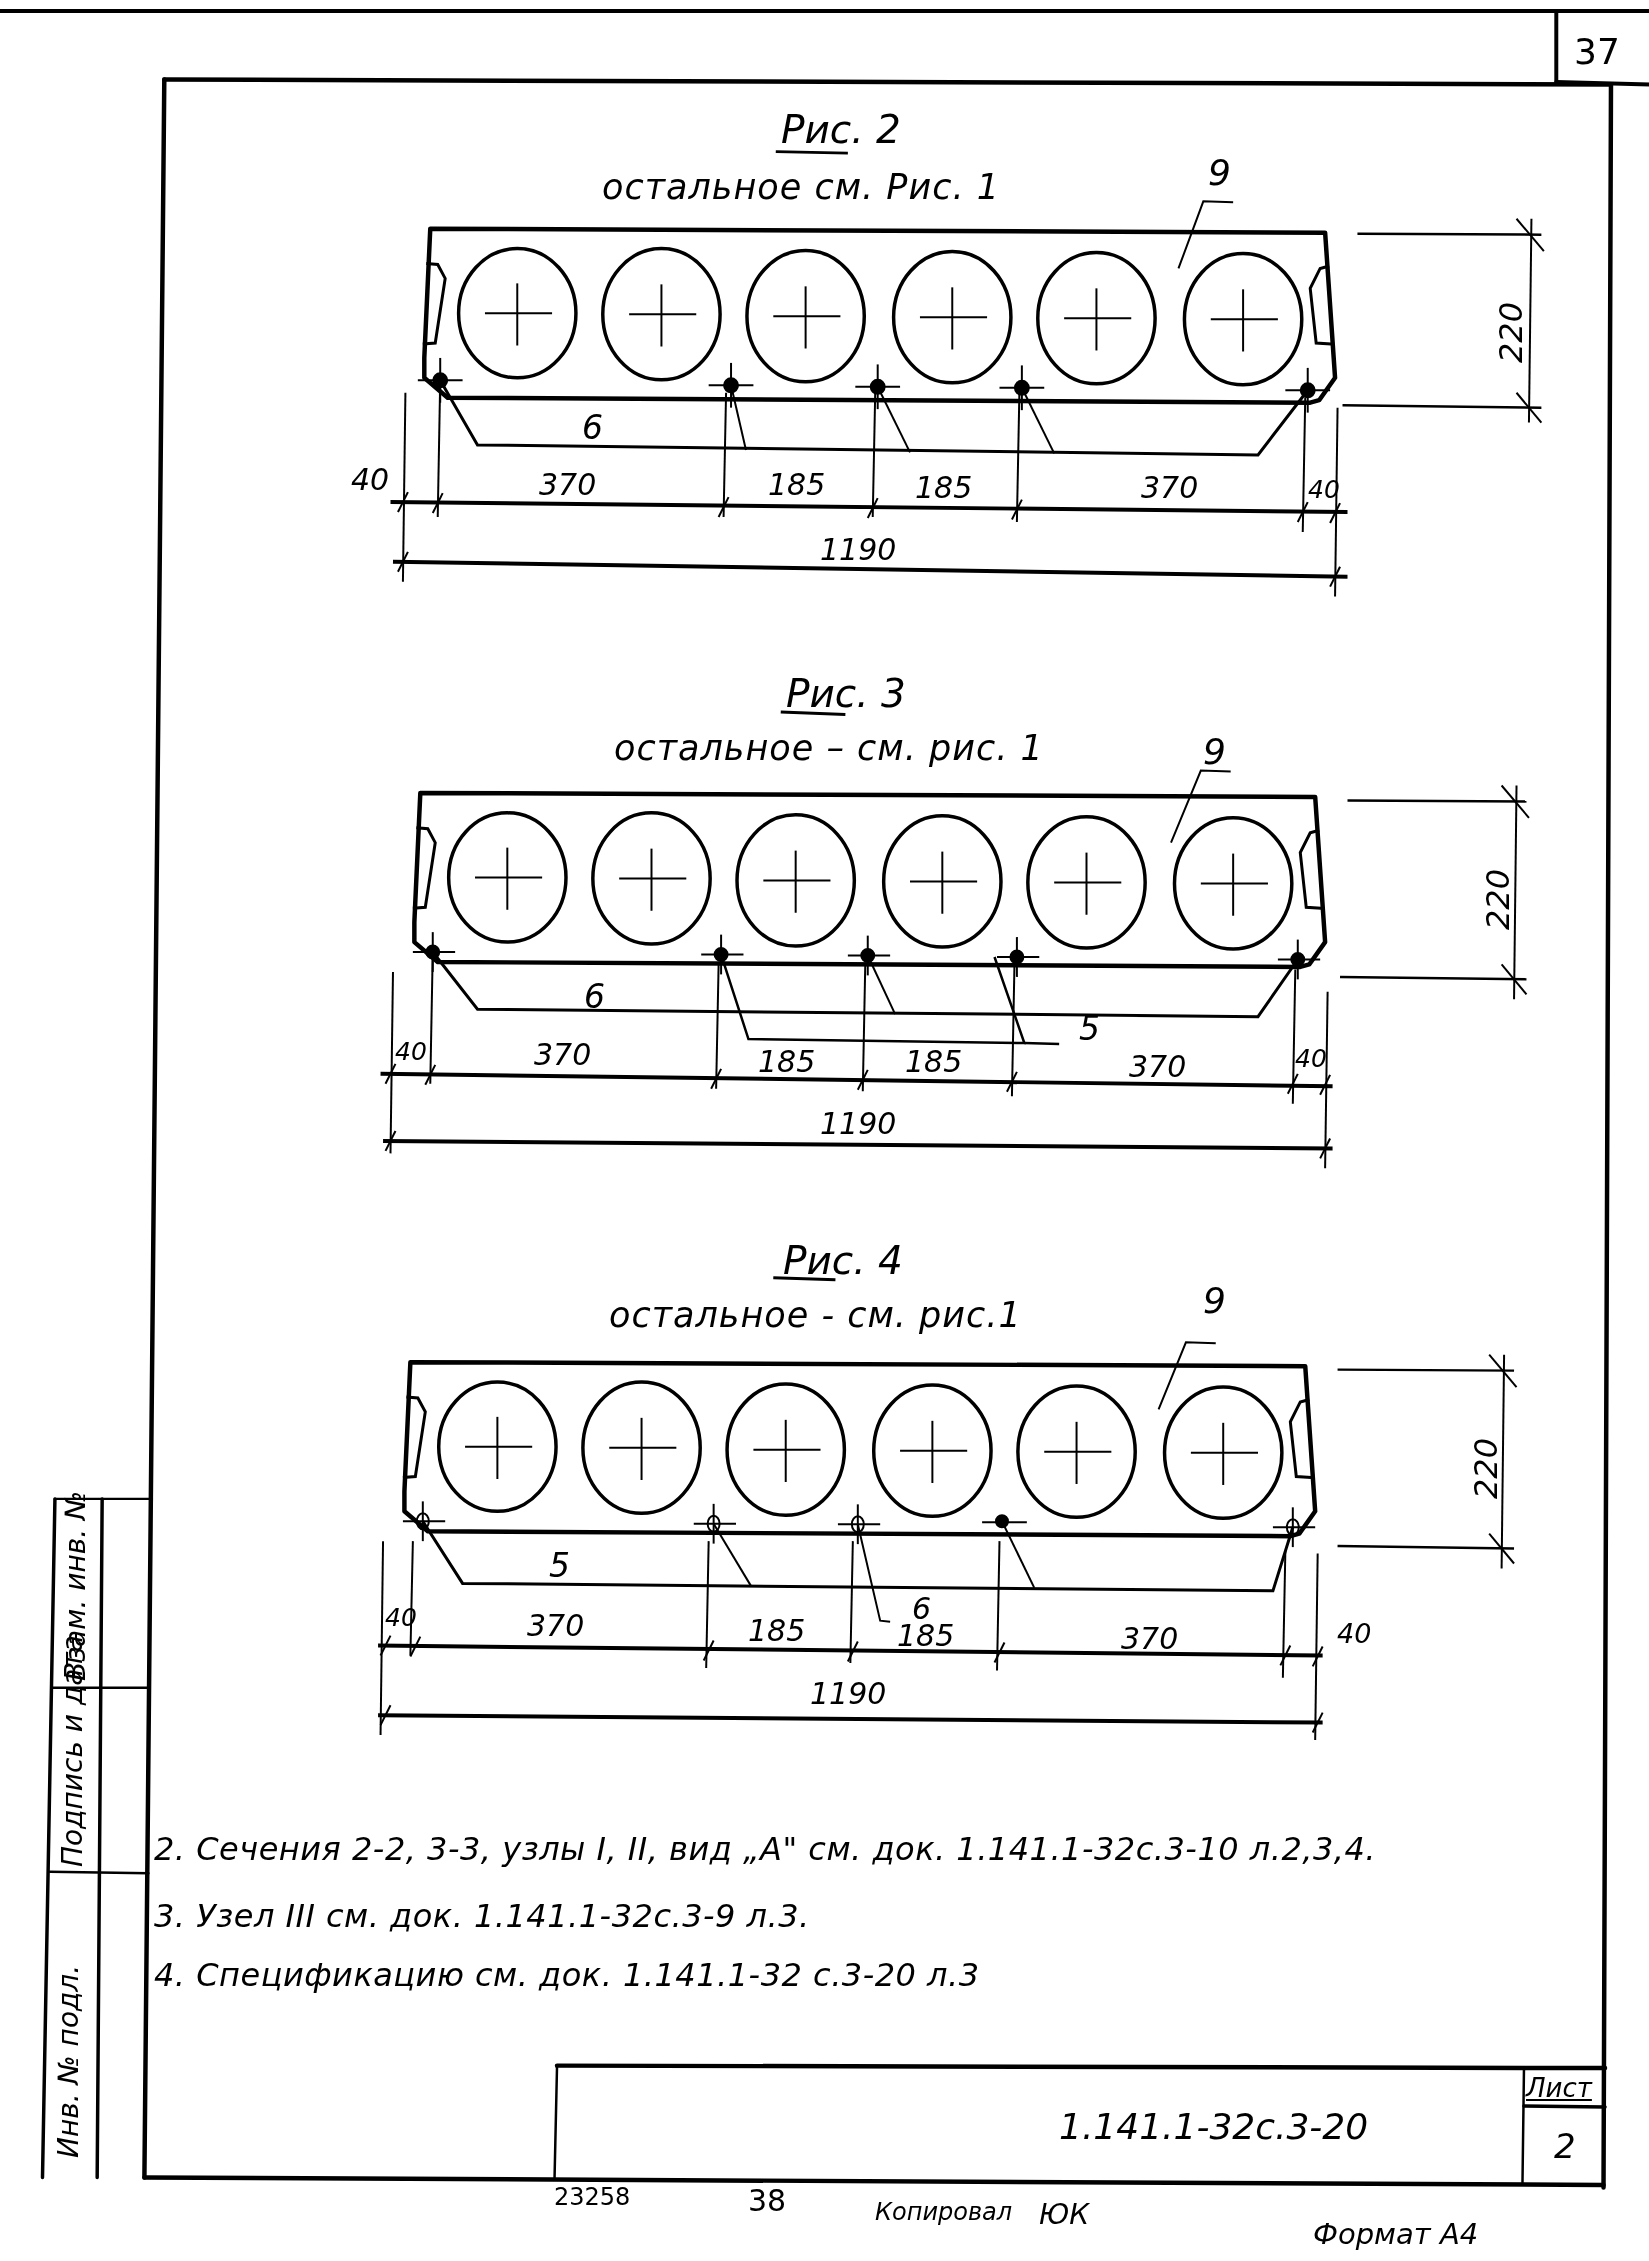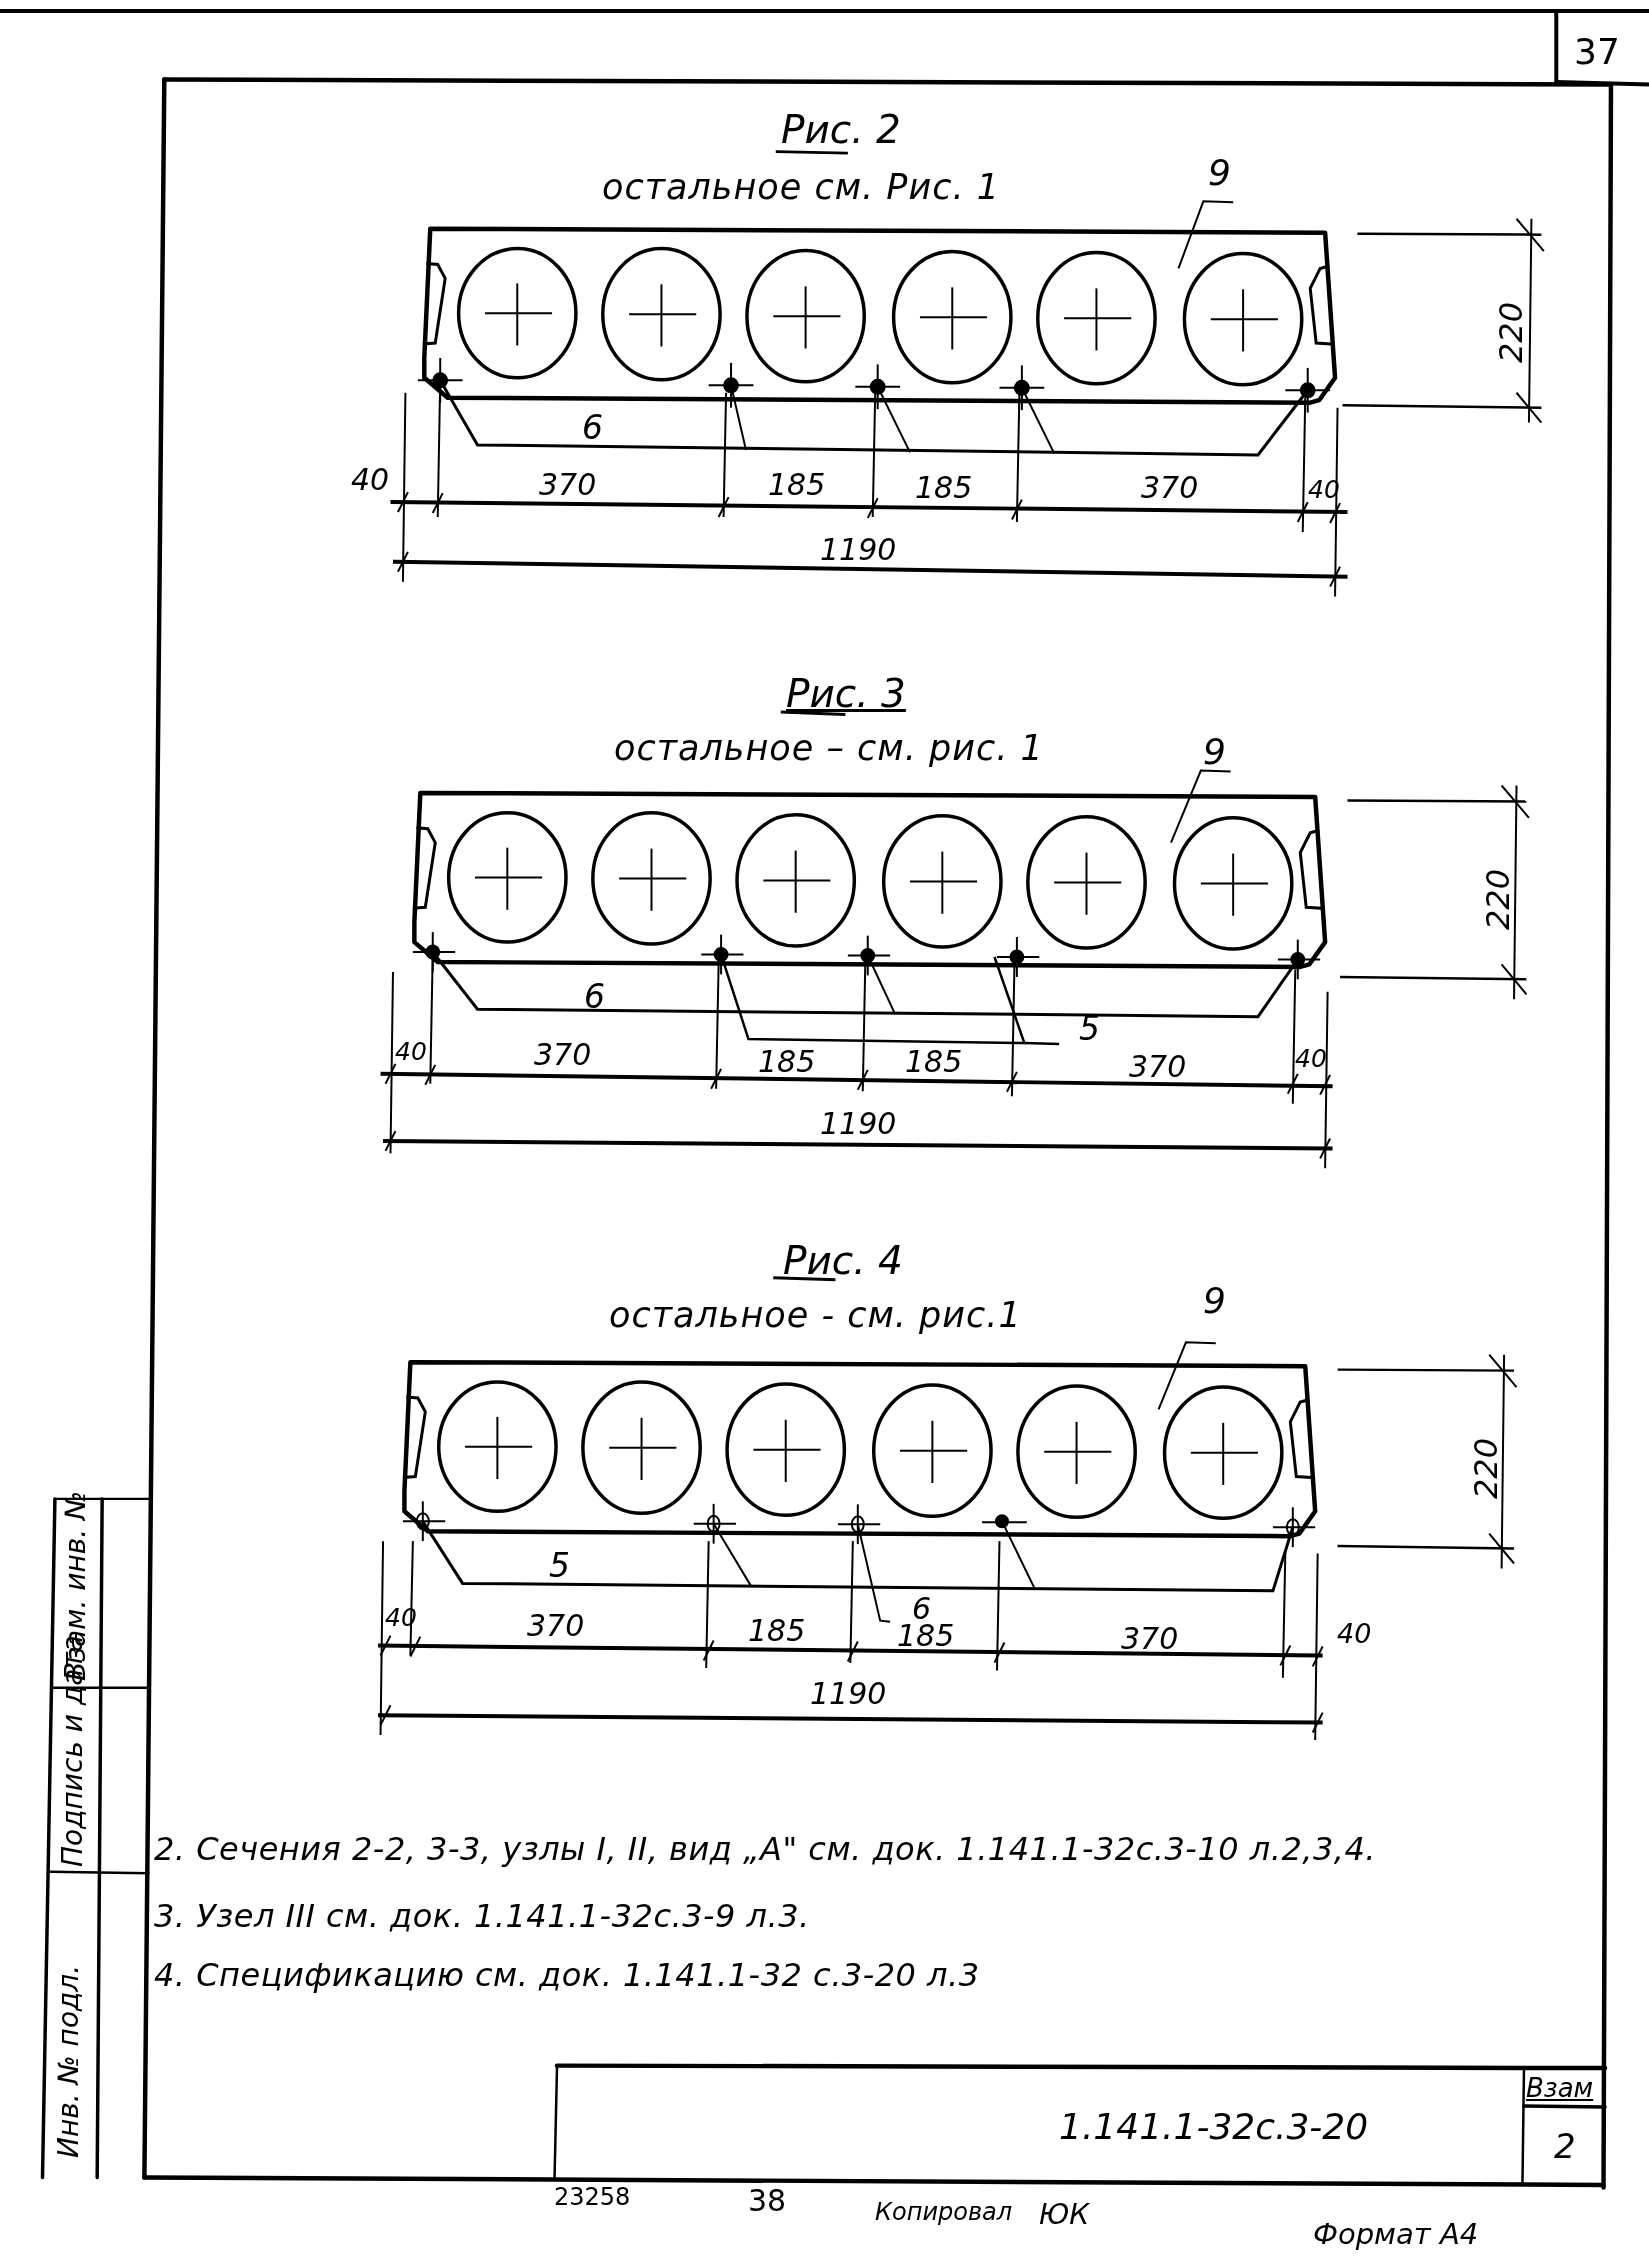--- a/index.html
+++ b/index.html
@@ -255,21 +255,21 @@
 <div class="abs hand dim" style="left:582px; top:408px; font-size:33px;">6</div>
 <div class="abs hand dim" style="left:351px; top:462px;">40</div>
 <div class="abs hand dim" style="left:539px; top:467px;">370</div>
 <div class="abs hand dim" style="left:768px; top:467px;">185</div>
 <div class="abs hand dim" style="left:915px; top:470px;">185</div>
 <div class="abs hand dim" style="left:1141px; top:470px;">370</div>
 <div class="abs hand dim" style="left:1308px; top:475px; font-size:25px;">40</div>
 <div class="abs hand dim" style="left:820px; top:532px;">1190</div>
 <div class="abs hand dim vtext" style="left:1492px; top:363px; font-size:32px;">220</div>
 
-<div class="abs hand title" style="left:786px; top:671px;text-decoration:underline;">Рис. 3</div>
+<div class="abs hand title" style="left:786px; top:671px;">Рис. 3</div>
 <div class="abs hand sub" style="left:614px; top:728px;">остальное – см. рис. 1</div>
 <div class="abs hand dim" style="left:1203px; top:731px; font-size:36px;">9</div>
 <div class="abs hand dim" style="left:584px; top:977px; font-size:33px;">6</div>
 <div class="abs hand dim" style="left:1079px; top:1009px; font-size:33px;">5</div>
 <div class="abs hand dim" style="left:395px; top:1037px; font-size:25px;">40</div>
 <div class="abs hand dim" style="left:534px; top:1037px;">370</div>
 <div class="abs hand dim" style="left:758px; top:1044px;">185</div>
 <div class="abs hand dim" style="left:905px; top:1044px;">185</div>
 <div class="abs hand dim" style="left:1129px; top:1049px;">370</div>
 <div class="abs hand dim" style="left:1295px; top:1044px; font-size:25px;">40</div>
@@ -292,21 +292,21 @@
 
 <div class="abs hand note" style="left:154px; top:1830px;">2. Сечения 2-2, 3-3, узлы I, II, вид „А" см. док. 1.141.1-32с.3-10 л.2,3,4.</div>
 <div class="abs hand note" style="left:154px; top:1897px;">3. Узел III см. док. 1.141.1-32с.3-9 л.3.</div>
 <div class="abs hand note" style="left:154px; top:1956px;">4. Спецификацию см. док. 1.141.1-32 с.3-20 л.3</div>
 
 <div class="abs hand small vtext" style="left:59px; top:1681px;">Взам. инв. №</div>
 <div class="abs hand small vtext" style="left:56px; top:1867px;">Подпись и дата</div>
 <div class="abs hand small vtext" style="left:52px; top:2158px;">Инв. № подл.</div>
 
 <div class="abs hand" style="left:1059px; top:2106px; font-size:36px;">1.141.1-32с.3-20</div>
-<div class="abs hand" style="left:1526px; top:2073px; font-size:26px; text-decoration:underline;">Взам</div>
+<div class="abs hand" style="left:1526px; top:2073px; font-size:26px; text-decoration:underline;">Лист</div>
 <div class="abs hand" style="left:1554px; top:2126px; font-size:34px;">2</div>
 
 <div class="abs hand" style="left:554px; top:2183px; font-size:24px; font-style:normal;">23258</div>
 <div class="abs hand" style="left:748px; top:2183px; font-size:30px; font-style:normal;">38</div>
 <div class="abs hand" style="left:875px; top:2198px; font-size:24px;">Копировал</div>
 <div class="abs hand" style="left:1039px; top:2198px; font-size:28px;text-align:center;">ЮК</div>
 <div class="abs hand" style="left:1313px; top:2217px; font-size:29px;">Формат А4</div>
 
 
 </body></html>

